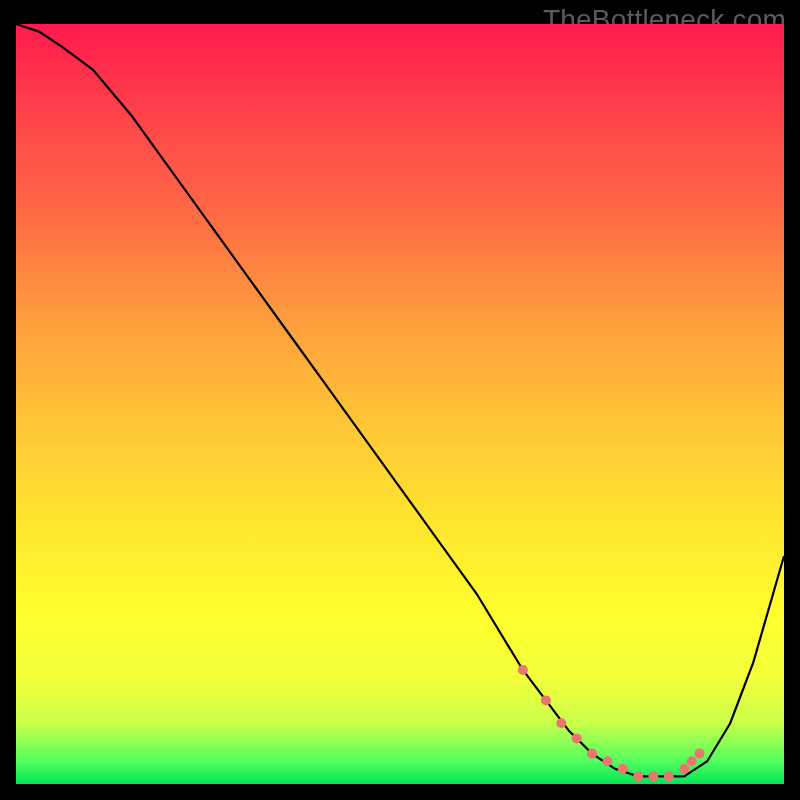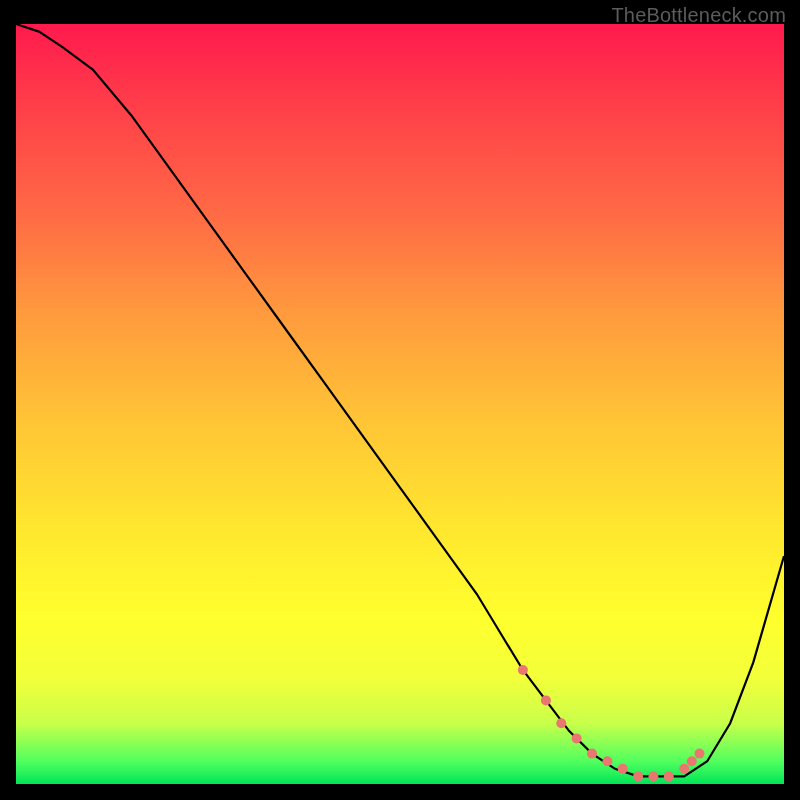--- a/index.html
+++ b/index.html
@@ -37,21 +37,21 @@
       #c9ff4a 92%,
       #52ff5e 97%,
       #00e657 100%
     );
   }
   .watermark {
     position: absolute;
     top: 4px;
     right: 14px;
     font-family: Arial, Helvetica, sans-serif;
-    font-size: 20px;
+    font-size: 28px;
     color: #5c5c5c;
     letter-spacing: 0.2px;
     font-weight: 500;
     user-select: none;
   }
   svg.curve {
     position: absolute;
     left: 0;
     top: 0;
     width: 768px;

